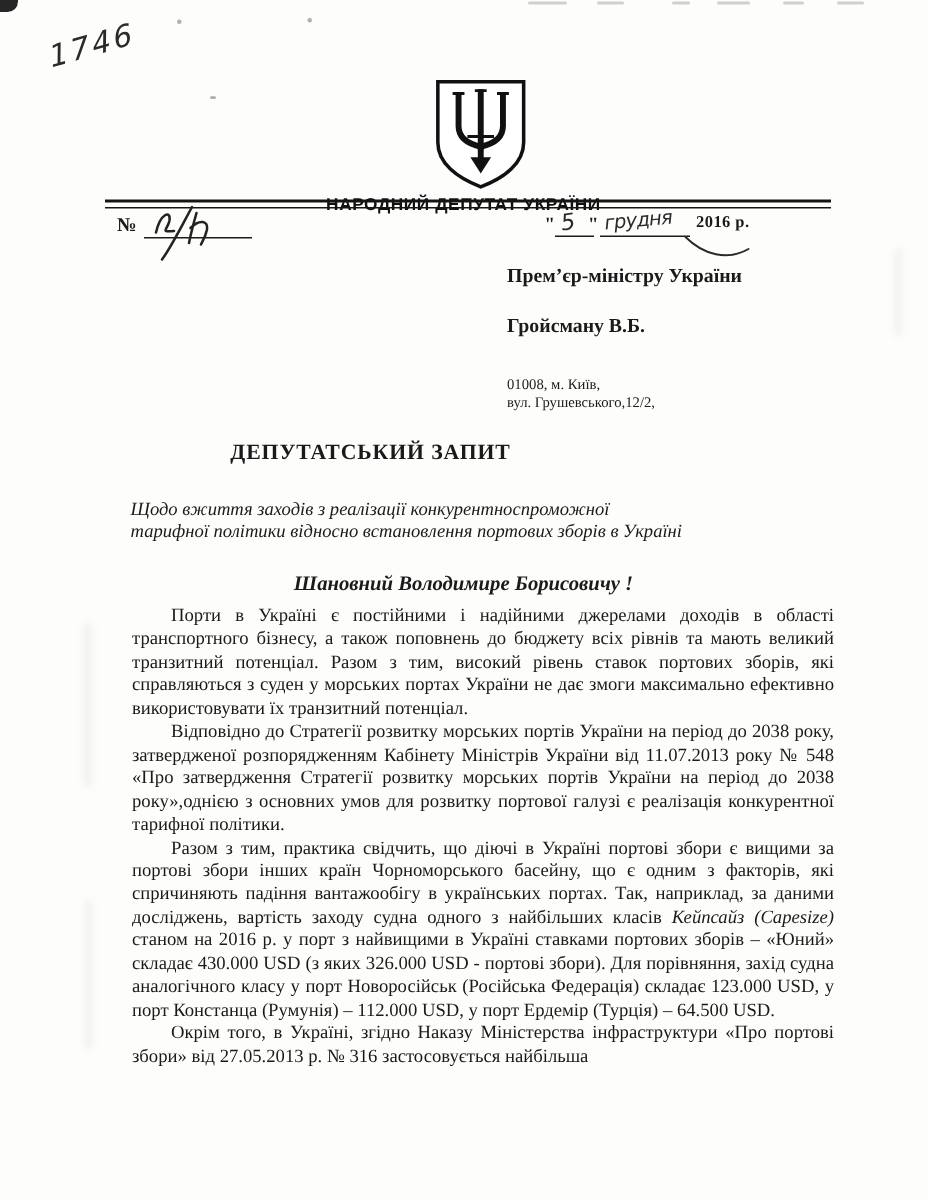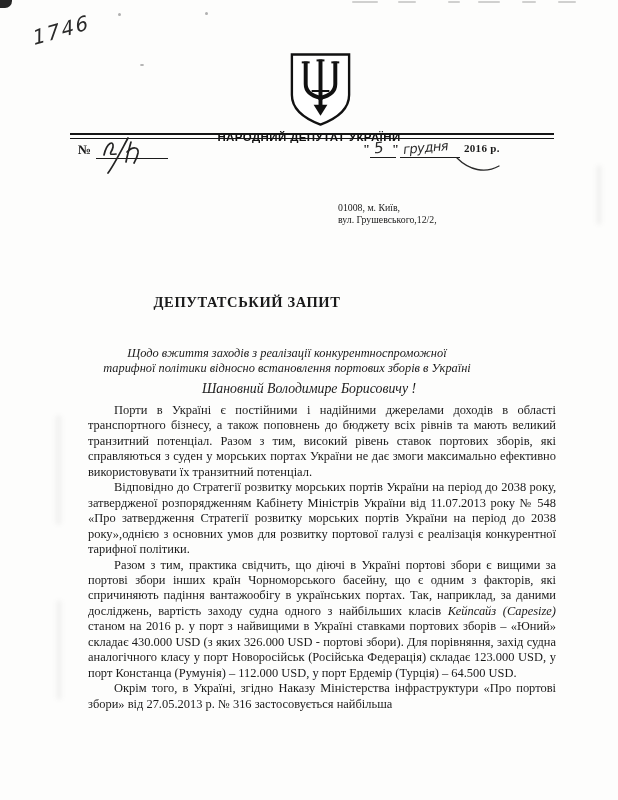--- a/index.html
+++ b/index.html
@@ -77,26 +77,26 @@
   
   .addressee{position:absolute;left:338px;top:176px;width:230px;}
   .addr-bold{font-weight:bold;font-size:13.2px;margin:0 0 17px 0;}
   .addr-small{font-size:9.8px;line-height:11.5px;margin-top:26px;}
   
   .doc-title{
     position:absolute;left:0;top:294px;width:494px;
     text-align:center;font-weight:bold;font-size:14.5px;letter-spacing:.6px;
   }
   .subject{
-    position:absolute;left:87px;top:346px;width:400px;
-    font-style:italic;font-size:12.4px;line-height:14.8px;text-align:center;
+    position:absolute;left:87px;top:332px;width:400px;
+    font-style:italic;font-size:12.4px;line-height:14.8px;
   }
   .salutation{
     position:absolute;left:0;top:381px;width:618px;
-    text-align:center;font-weight:normal;font-style:italic;font-size:13.8px;
+    text-align:center;font-weight:bold;font-style:italic;font-size:13.8px;
   }
   
   .body-text{
     position:absolute;left:88px;top:403px;width:468px;
     font-size:12.45px;line-height:15.45px;
     text-align:justify;
   }
   .body-text p{margin:0;text-indent:26px;}
   .italic-inline{font-style:italic;}
 </style>
@@ -164,20 +164,22 @@
   <span class="hw-month handwriting">грудня</span>
   <div class="u-line month-underline"></div>
   <div class="pen-tail">
     <svg width="46" height="20" viewBox="0 0 46 20" xmlns="http://www.w3.org/2000/svg">
       <path d="M2,2 C14,14 30,18 44,10" fill="none" stroke="#2a2a2a" stroke-width="1.3" stroke-linecap="round"></path>
     </svg>
   </div>
   <span class="date-year">2016 р.</span>
 
   <div class="addressee">
+    <p class="addr-bold">Прем’єр-міністру України</p>
+    <p class="addr-bold">Гройсману В.Б.</p>
     <div class="addr-small">
       <div>01008,  м. Київ,</div>
       <div>вул. Грушевського,12/2,</div>
     </div>
   </div>
 
   <div class="doc-title">ДЕПУТАТСЬКИЙ ЗАПИТ</div>
 
   <div class="subject">
     <div>Щодо вжиття заходів з реалізації конкурентноспроможної</div>

